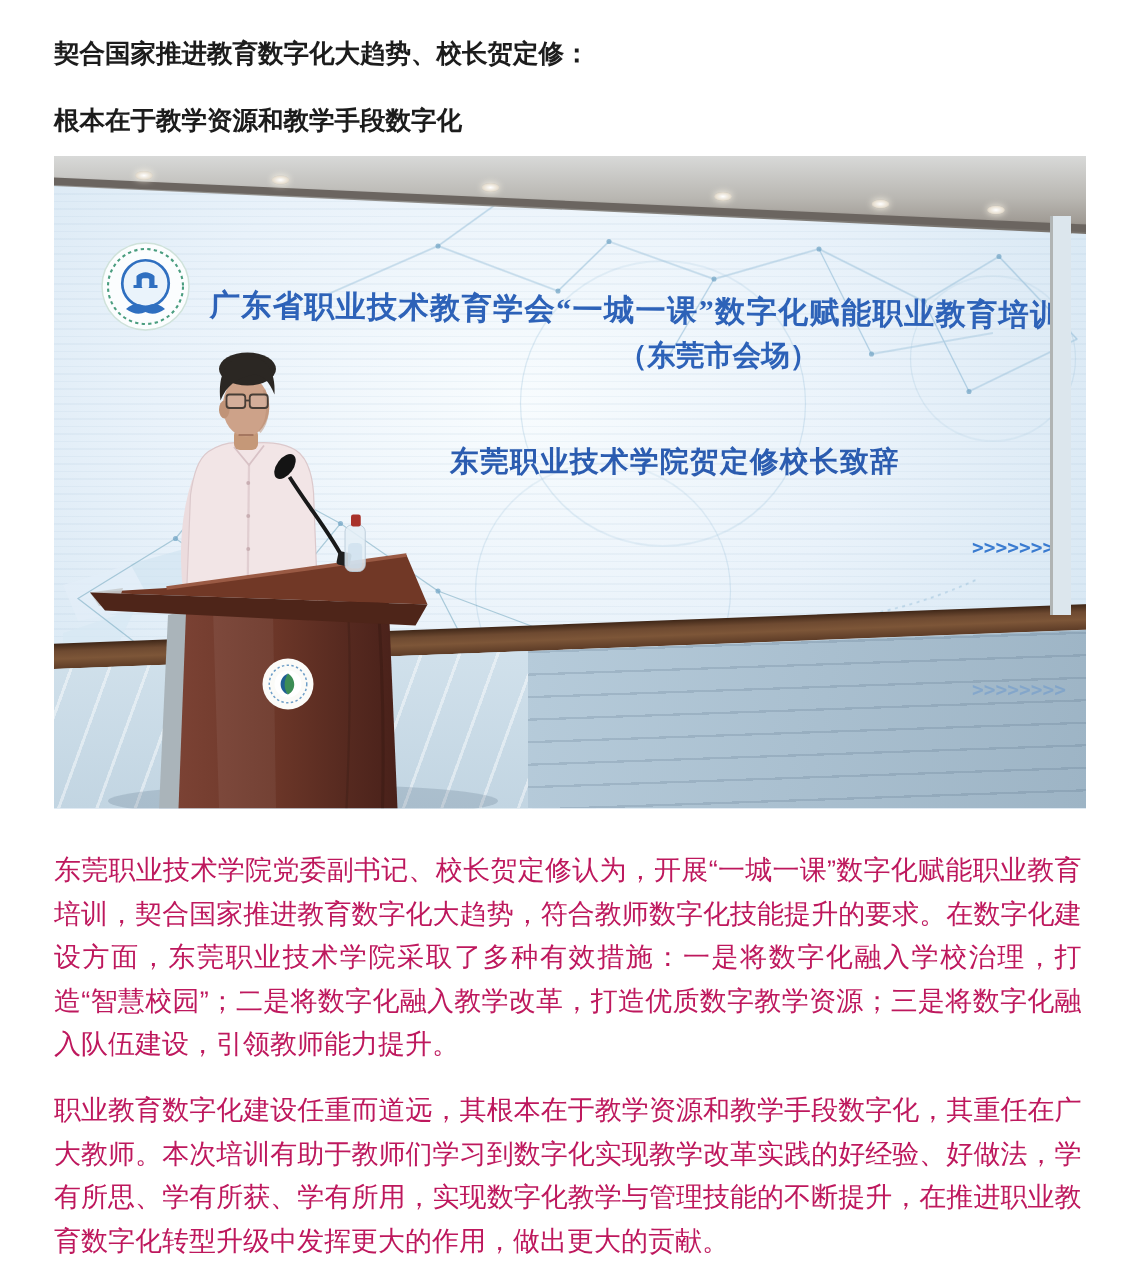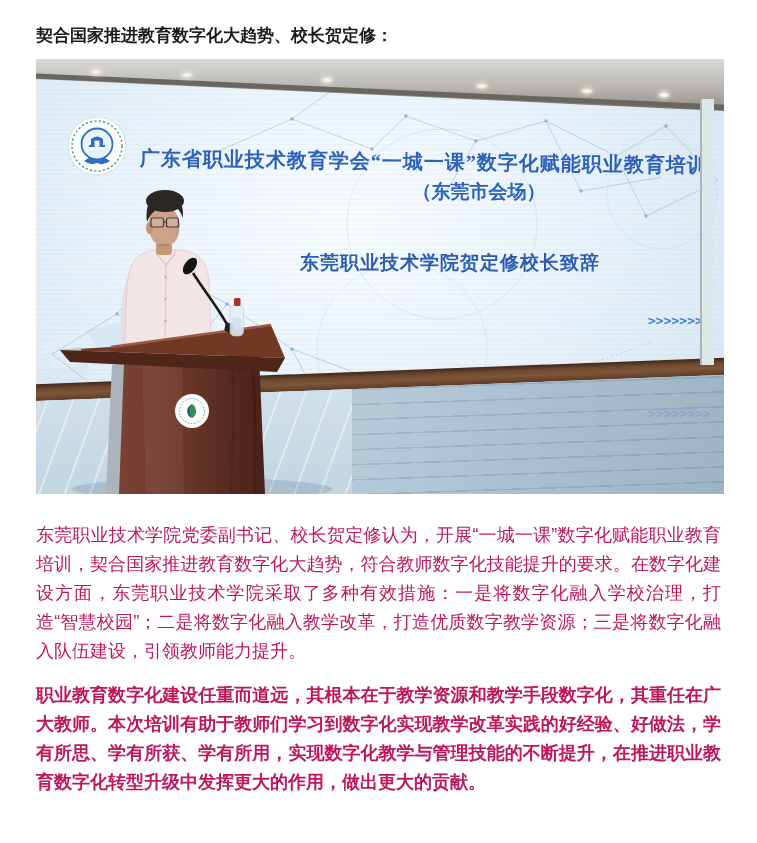--- a/index.html
+++ b/index.html
@@ -1,21 +1,21 @@
 <!DOCTYPE html>
 <html><head>
 <meta charset="utf-8">
 <style>
   html,body{margin:0;padding:0;background:#ffffff;}
   body{width:757px;font-family:"Liberation Sans","DejaVu Sans",sans-serif;color:#333;}
   .article{padding:27px 36px 0;}
   .headline{font-size:17px;font-weight:700;color:#1c1c1c;line-height:18px;margin:0;}
   .headline2{margin-top:27px;}
   .para{font-size:18px;line-height:29px;color:#be185d;text-align:justify;margin:27px 0 0;}
-  .para + .para{margin-top:15px;font-weight:bold;}
+  .para + .para{margin-top:15px;}
 
   
   .photo{position:relative;width:688px;height:435px;margin:14px 0 0;overflow:hidden;background:#e7f1f9;}
   .screen{position:absolute;inset:0;
     background:radial-gradient(ellipse at 45% 38%, #f8fcfe 0%, #e9f2fa 45%, #cfe2f0 100%);}
   .screen::after{content:"";position:absolute;inset:0;
     background:repeating-linear-gradient(180deg, rgba(150,180,205,.10) 0 1px, rgba(0,0,0,0) 1px 5px);}
   .constellation,.figures{position:absolute;inset:0;width:100%;height:100%;}
 
   .ceiling{position:absolute;left:0;right:0;top:0;height:62px;
@@ -52,20 +52,21 @@
     font-family:"DejaVu Sans Mono",monospace;font-weight:700;font-size:13px;color:#3a7bd0;}
   .right-wall{position:absolute;left:664px;top:40px;width:12px;height:266px;
     background:#dce6ed;border-left:2px solid rgba(95,85,75,.35);}
 </style>
 </head>
 <body>
 
 <main class="article">
 
   <h1 class="headline">契合国家推进教育数字化大趋势、校长贺定修：</h1>
+  <h1 class="headline headline2">根本在于教学资源和教学手段数字化</h1>
 
   <figure class="photo">
     <div class="screen"></div>
 
     <svg class="constellation" viewBox="0 0 676 435">
       <g fill="#e2eef7" stroke="none">
         <polygon points="0,286 45,272 60,300 10,310" opacity=".8"></polygon>
         <polygon points="0,318 48,302 30,340 0,340" fill="#d7e8f3" opacity=".7"></polygon>
         <polygon points="45,272 95,258 85,295 60,300" fill="#cfe3f0" opacity=".6"></polygon>
       </g>

